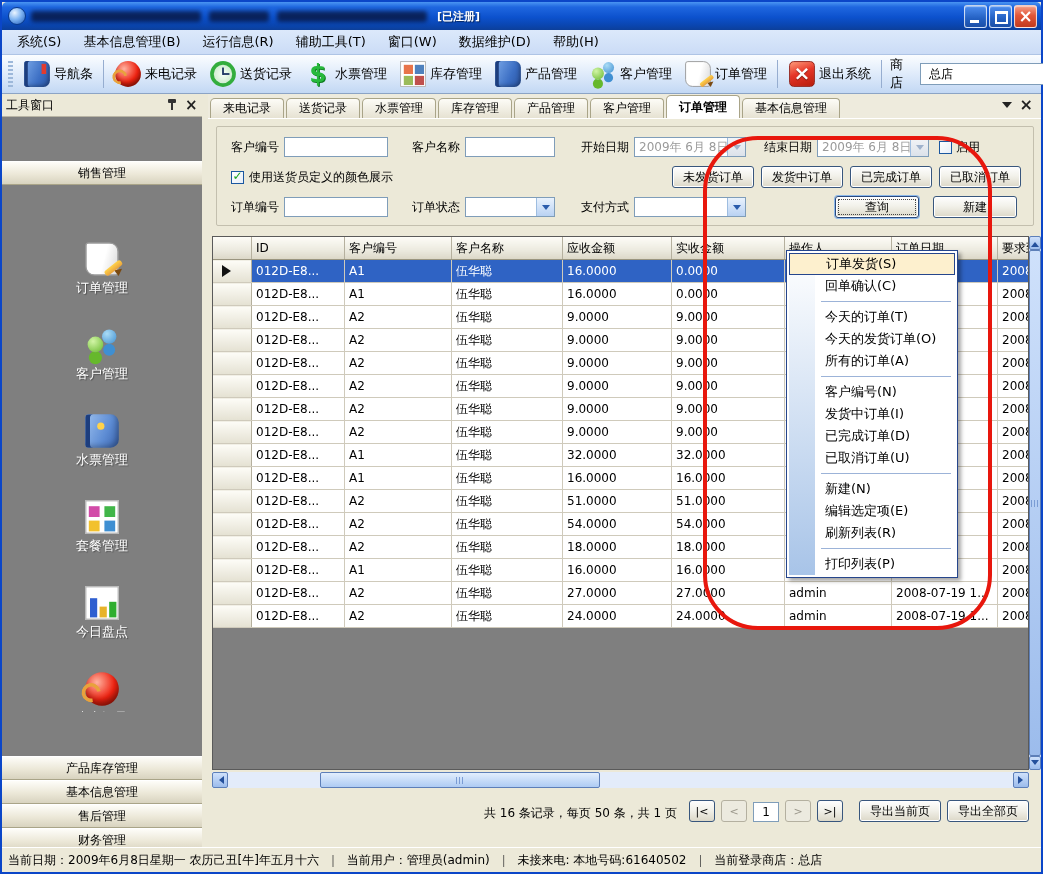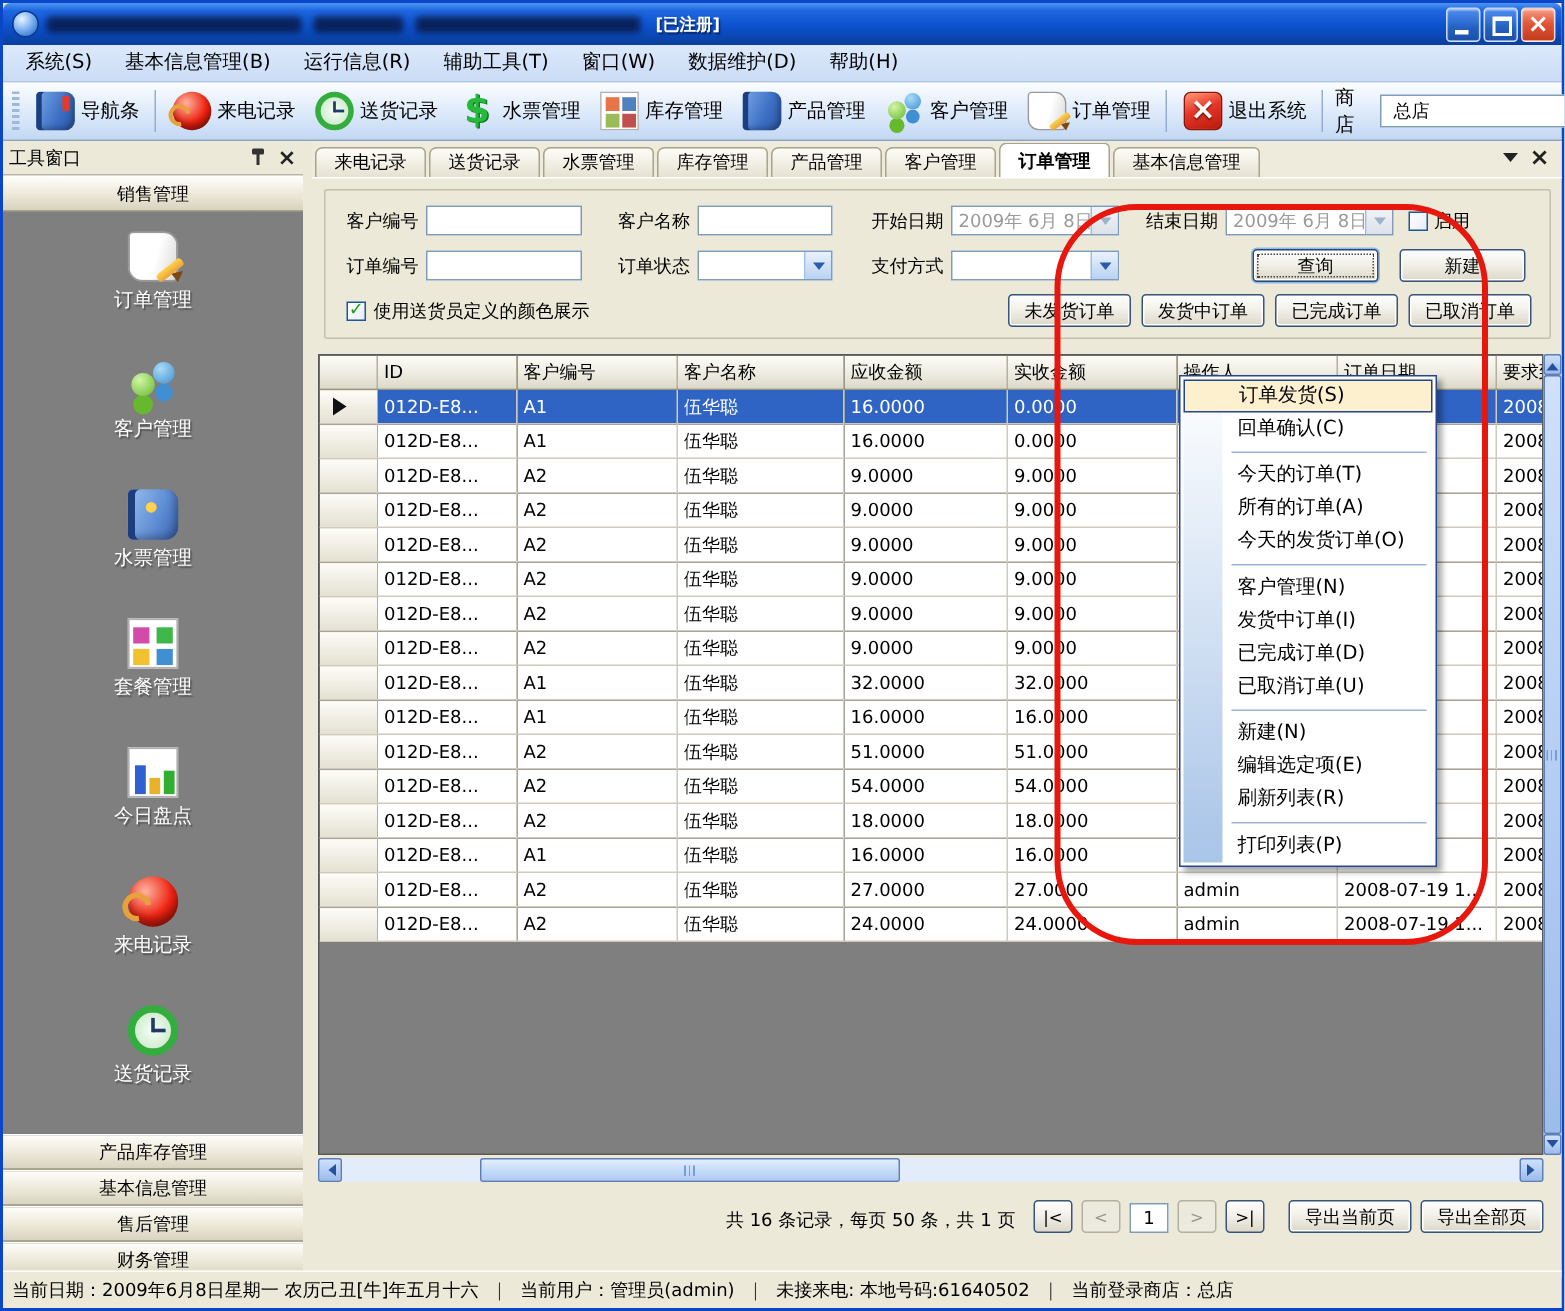--- a/index.html
+++ b/index.html
@@ -65,21 +65,21 @@
     background:radial-gradient(circle at 35% 30%,#d2f5a6,#66b82c);box-shadow:0 11px 0 -1px #66b82c;}
   .ic-order{background:linear-gradient(105deg,#ffffff 55%,#d9d9d9);border:1px solid #9a9a9a;border-radius:3px 8px 3px 8px;transform:rotate(-6deg);box-sizing:border-box;}
   .ic-order::after{content:"";position:absolute;right:-5px;bottom:3px;width:17px;height:5px;border-radius:2px;
     background:linear-gradient(#ffd24a,#e8a23c);transform:rotate(-38deg);}
   .ic-order::before{content:"";position:absolute;right:-7px;bottom:1px;width:0;height:0;border:3px solid transparent;border-left:6px solid #7a4a12;transform:rotate(-38deg);}
   .ic-exit{background:linear-gradient(160deg,#ff9a78,#e53528 45%,#b71c0c);border-radius:5px;border:1px solid #8e1308;box-sizing:border-box;}
   .ic-exit::before{content:"\00D7";display:block;text-align:center;color:#fff;font-weight:bold;font-size:22px;line-height:25px;text-shadow:0 1px 1px rgba(0,0,0,.45);}
 
   
   .workspace{display:flex;height:758px;}
-  .sidebar{width:200px;flex:none;display:flex;flex-direction:column;background:#7f7f7f;}
+  .sidebar{width:200px;flex:none;display:flex;flex-direction:column;background:#7f7f7f;gap:44px;}
   .toolwin-header{height:22px;background:#ece9d8;border-bottom:1px solid #b9b5a5;display:flex;align-items:center;padding:0 4px;font-size:12px;}
   .toolwin-title{flex:1;}
   .pin-icon,.tw-close-icon{width:16px;height:16px;position:relative;margin-left:2px;}
   .pin-icon::before{content:"";position:absolute;left:7px;top:4px;width:2px;height:9px;background:#333;}
   .pin-icon::after{content:"";position:absolute;left:4px;top:2px;width:8px;height:4px;background:#333;border-radius:1px;}
   .tw-close-icon::before{content:"\00D7";position:absolute;left:3px;top:-1px;font-size:15px;font-weight:bold;color:#222;}
   .sb-group{height:22px;flex:none;display:flex;align-items:center;justify-content:center;font-size:12px;color:#000;
     background:linear-gradient(180deg,#fefdf9,#ece8d8 55%,#d8d3bf);border-top:1px solid #fff;border-bottom:1px solid #a9a488;}
   .sb-body{flex:1;display:flex;flex-direction:column;align-items:center;gap:34px;padding-top:16px;overflow:hidden;}
   .sb-item{display:flex;flex-direction:column;align-items:center;gap:6px;cursor:default;}
@@ -316,20 +316,30 @@
             <span class="combo-value dim">2009年 6月 8日</span>
             <span class="combo-arrow dim">
                 <i></i>
               </span>
           </div>
           <span style="width:10px"></span>
           <span class="xp-check"></span>
           <span class="f-label" style="margin-left:4px">启用</span>
         </div>
         <div class="f-row">
+          <span class="xp-check checked"></span>
+          <span class="f-label" style="margin-left:5px">使用送货员定义的颜色展示</span>
+          <div id="status-filter-buttons" style="margin-left:auto;display:flex;gap:7px;margin-right:2px">
+              <button class="xp-btn">未发货订单</button>
+              <button class="xp-btn">发货中订单</button>
+              <button class="xp-btn">已完成订单</button>
+              <button class="xp-btn">已取消订单</button>
+            </div>
+        </div>
+        <div class="f-row">
           <span class="f-label">订单编号</span>
           <input class="xp-input" style="width: 104px;">
           <span style="width:24px"></span>
           <span class="f-label">订单状态</span>
           <div class="xp-combo" style="width:90px">
             <span class="combo-value"></span>
             <span class="combo-arrow">
                 <i></i>
               </span>
           </div>
@@ -338,30 +348,20 @@
           <div class="xp-combo" style="width:112px">
             <span class="combo-value"></span>
             <span class="combo-arrow">
                 <i></i>
               </span>
           </div>
           <button class="xp-btn default" style="margin-left:auto;width:84px">查询</button>
           <span style="width:14px"></span>
           <button class="xp-btn" style="width:84px;margin-right:6px">新建</button>
         </div>
-        <div class="f-row">
-          <span class="xp-check checked"></span>
-          <span class="f-label" style="margin-left:5px">使用送货员定义的颜色展示</span>
-          <div id="status-filter-buttons" style="margin-left:auto;display:flex;gap:7px;margin-right:2px">
-              <button class="xp-btn">未发货订单</button>
-              <button class="xp-btn">发货中订单</button>
-              <button class="xp-btn">已完成订单</button>
-              <button class="xp-btn">已取消订单</button>
-            </div>
-        </div>
       </div>
 
       <div class="grid-wrap">
         <table class="grid" id="grid-table">
             <thead>
               <tr>
                 <th class="selector" style="width: 30px;"></th>
                 <th style="width: 84px;">ID</th>
                 <th style="width: 98px;">客户编号</th>
                 <th style="width: 102px;">客户名称</th>
@@ -593,24 +593,24 @@
       <span>当前登录商店：总店</span>
     </div>
 
   <div class="annotation"></div>
 
   <div class="ctx-menu" id="ctx-menu">
       <div class="ctx-item hl">订单发货(S)</div>
       <div class="ctx-item">回单确认(C)</div>
       <div class="ctx-sep"></div>
       <div class="ctx-item">今天的订单(T)</div>
+      <div class="ctx-item">今天的发货订单(O)</div>
       <div class="ctx-item">所有的订单(A)</div>
-      <div class="ctx-item">今天的发货订单(O)</div>
       <div class="ctx-sep"></div>
-      <div class="ctx-item">客户管理(N)</div>
+      <div class="ctx-item">客户编号(N)</div>
       <div class="ctx-item">发货中订单(I)</div>
       <div class="ctx-item">已完成订单(D)</div>
       <div class="ctx-item">已取消订单(U)</div>
       <div class="ctx-sep"></div>
       <div class="ctx-item">新建(N)</div>
       <div class="ctx-item">编辑选定项(E)</div>
       <div class="ctx-item">刷新列表(R)</div>
       <div class="ctx-sep"></div>
       <div class="ctx-item">打印列表(P)</div>
     </div>

